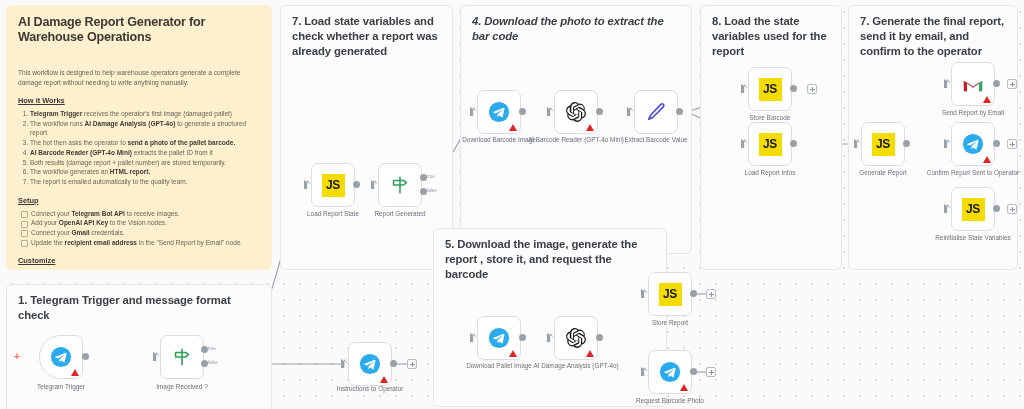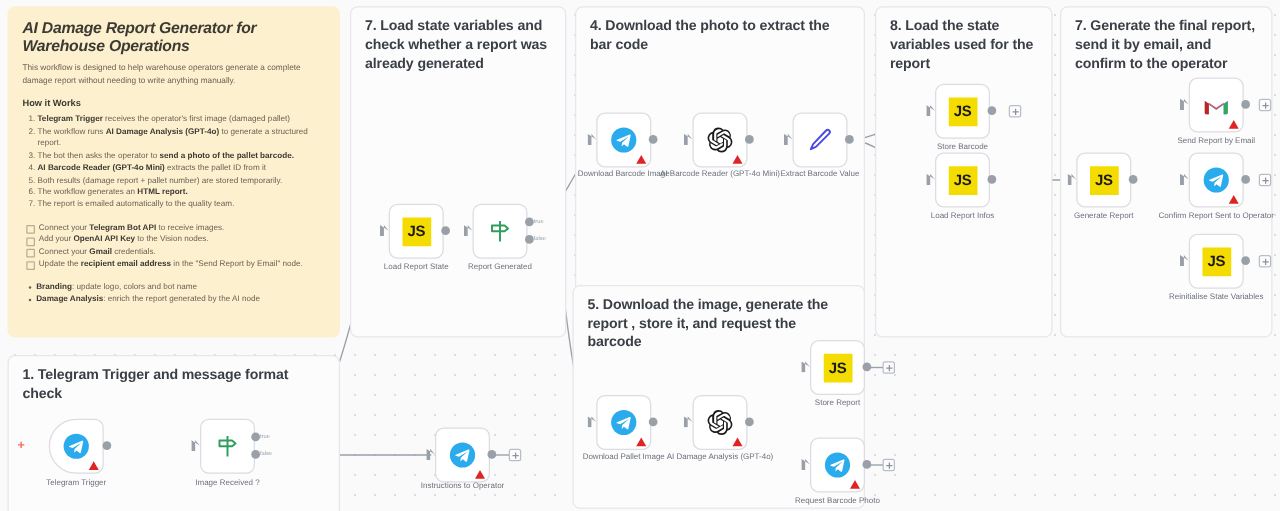--- a/index.html
+++ b/index.html
@@ -39,27 +39,27 @@
     position: absolute;
     left: 6px; top: 5px; width: 266px; height: 265px;
     background: #fdf0cf;
     border-radius: 6px;
     padding: 10px 12px 8px 12px;
     overflow: hidden;
     color: #4a4236;
   }
   .note h1 {
     font-size: 12.6px; line-height: 15px; font-weight: bold;
-    color: #3d3a33; margin-bottom: 5px; letter-spacing: -0.2px; font-style: italic;
+    color: #3d3a33; margin-bottom: 23px; letter-spacing: -0.2px;
   }
   .note .intro {
     font-size: 6.6px; line-height: 9.6px; color: #6a6254; margin-bottom: 9px;
   }
   .note h2 {
-    font-size: 7.4px; font-weight: bold; color: #3d3a33; margin-bottom: 4px;
+    font-size: 7.4px; font-weight: bold; color: #3d3a33; margin-bottom: 4px; text-decoration: underline;
   }
   .note ol, .note ul { margin: 0 0 9px 12px; }
   .note li {
     font-size: 6.5px; line-height: 9.3px; color: #6a6254; margin-bottom: 0.5px;
   }
   .note li b { color: #3d3a33; }
   .note .chk { list-style: none; margin-left: 3px; }
   .note .chk li { position: relative; padding-left: 10px; }
   .note .chk li::before {
     content: ""; position: absolute; left: 0; top: 2.2px;
@@ -205,46 +205,48 @@
     <h2>How it Works</h2>
     <ol>
         <li><b>Telegram Trigger</b> receives the operator's first image (damaged pallet)</li>
         <li>The workflow runs <b>AI Damage Analysis (GPT-4o)</b> to generate a structured report.</li>
         <li>The bot then asks the operator to <b>send a photo of the pallet barcode.</b></li>
         <li><b>AI Barcode Reader (GPT-4o Mini)</b> extracts the pallet ID from it</li>
         <li>Both results (damage report + pallet number) are stored temporarily.</li>
         <li>The workflow generates an <b>HTML report.</b></li>
         <li>The report is emailed automatically to the quality team.</li>
       </ol>
+    <h2>Setup</h2>
     <ul class="chk">
         <li>Connect your <b>Telegram Bot API</b> to receive images.</li>
         <li>Add your <b>OpenAI API Key</b> to the Vision nodes.</li>
         <li>Connect your <b>Gmail</b> credentials.</li>
         <li>Update the <b>recipient email address</b> in the "Send Report by Email" node.</li>
       </ul>
+    <h2>Customize</h2>
     <ul class="bul">
         <li><b>Branding</b>: update logo, colors and bot name</li>
         <li><b>Damage Analysis</b>: enrich the report generated by the AI node</li>
       </ul>
   </div>
 
   <div class="panel" style="left:6px; top:284px; width:266px; height:151px;">
     <div class="ptitle">1. Telegram Trigger and message format check</div>
   </div>
 
 
   <div class="panel" style="left:280px; top:5px; width:173px; height:265px;">
     <div class="ptitle">7. Load state variables and check whether a report was already generated</div>
   </div>
 
-  <div class="panel" style="left:460px; top:5px; width:232px; height:249px;">
+  <div class="panel" style="left:460px; top:5px; width:232px; height:249px;font-style:italic;">
     <div class="ptitle">4. Download the photo to extract the bar code</div>
   </div>
 
-  <div class="panel" style="left:458px; top:228px; width:234px; height:179px;">
+  <div class="panel" style="left:433px; top:228px; width:234px; height:179px;">
     <div class="ptitle">5. Download the image, generate the report , store it, and request the barcode</div>
   </div>
 
   <div class="panel" style="left:700px; top:5px; width:142px; height:265px;">
     <div class="ptitle">8. Load the state variables used for the report</div>
   </div>
 
   <div class="panel" style="left:848px; top:5px; width:170px; height:265px;">
     <div class="ptitle">7. Generate the final report, send it by email, and confirm to the operator</div>
   </div>

